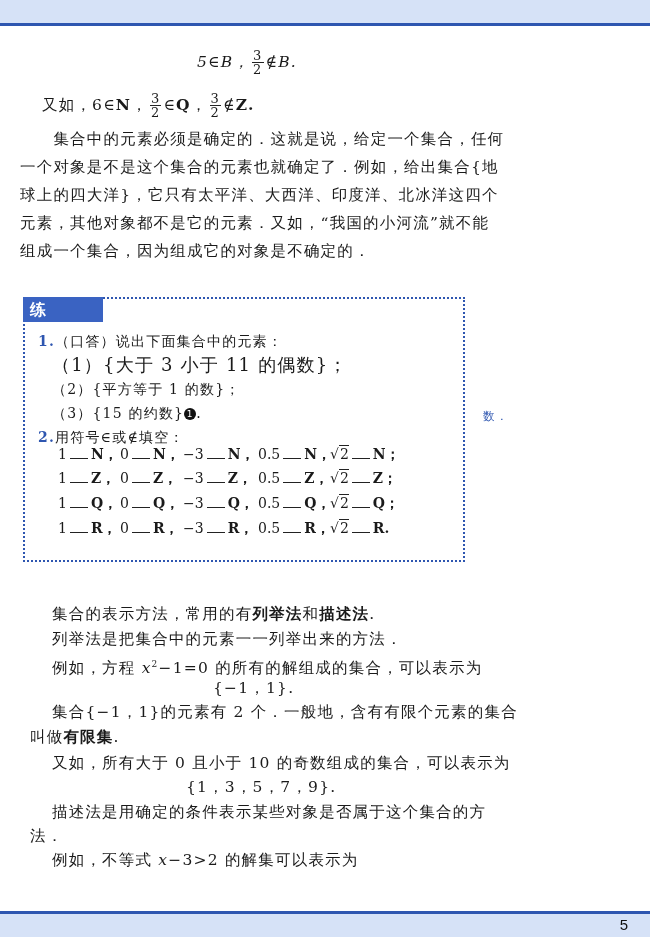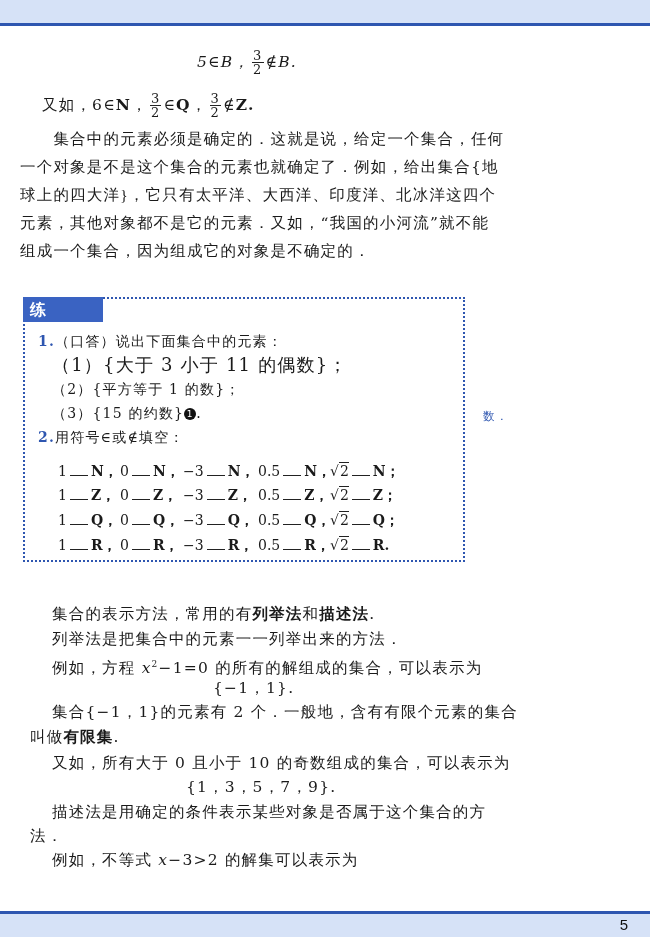--- a/index.html
+++ b/index.html
@@ -49,21 +49,21 @@
     .practice-title {
       position: absolute; left: 23px; top: 297px; width: 80px; height: 25px;
       background: #3a63c2; color: #fff;
       font-family: "DejaVu Sans", sans-serif; font-weight: bold; font-size: 16px;
       line-height: 25px; padding-left: 7px; box-sizing: border-box; letter-spacing: 26px;
     }
     .num-blue { color: #2e56b0; font-weight: bold; }
     .grid-row {
       position: absolute; left: 58px; font-size: 14px; line-height: 20px; white-space: nowrap;
     }
-    .cell { position: absolute; white-space: nowrap; margin-top: 17px; }
+    .cell { position: absolute; white-space: nowrap; }
     .blank { display: inline-block; width: 18px; border-bottom: 1px solid #222; margin: 0 3px; height: 12px; vertical-align: baseline; }
     .sqrt { border-top: 1px solid #222; padding-left: 1px; }
     .sidenote {
       position: absolute; left: 483px; top: 407px; width: 160px;
       font-size: 11.5px; line-height: 19px; color: #2e56b0; letter-spacing: 1.5px;
     }
     .circ { display:inline-block; width: 12px; height: 12px; border-radius: 50%; background: #111; color:#fff; font-size: 9px; line-height: 12px; text-align:center; font-family: "DejaVu Sans", sans-serif; vertical-align: 1px; }
     .sidenote .circ { background: #2e56b0; }
   </style>
 </head>
@@ -74,21 +74,21 @@
 <div class="line" style="left:197px; top:49px;">
   <span class="ital">5∈B，</span><span class="frac"><span class="num">3</span><span>2</span></span><span class="ital">∉B.</span>
 </div>
 
 <div class="line" style="left:42px; top:92px;">
   <span>又如，6∈</span><span class="bold">N</span><span>，</span><span class="frac"><span class="num">3</span><span>2</span></span><span>∈</span><span class="bold">Q</span><span>，</span><span class="frac"><span class="num">3</span><span>2</span></span><span>∉</span><span class="bold">Z</span><span class="bold">.</span>
 </div>
 
 <div class="line" style="left:20px; top:128px;">　　集合中的元素必须是确定的．这就是说，给定一个集合，任何</div>
 <div class="line" style="left:20px; top:156px;">一个对象是不是这个集合的元素也就确定了．例如，给出集合{地</div>
-<div class="line" style="left:20px; top:184px;font-family:Liberation Serif, serif;">球上的四大洋}，它只有太平洋、大西洋、印度洋、北冰洋这四个</div>
+<div class="line" style="left:20px; top:184px;">球上的四大洋}，它只有太平洋、大西洋、印度洋、北冰洋这四个</div>
 <div class="line" style="left:20px; top:212px;">元素，其他对象都不是它的元素．又如，“我国的小河流”就不能</div>
 <div class="line" style="left:20px; top:240px;">组成一个集合，因为组成它的对象是不确定的．</div>
 
 <div class="practice-box"></div>
 <div class="practice-title">练习</div>
 
 <div class="line" style="left:38px; top:330px; font-size:14px;">
   <span class="num-blue">1.</span><span>（口答）说出下面集合中的元素：</span>
 </div>
 <div class="line" style="left:52px; top:354px; font-size:18px;">（1）{大于 3 小于 11 的偶数}；</div>

